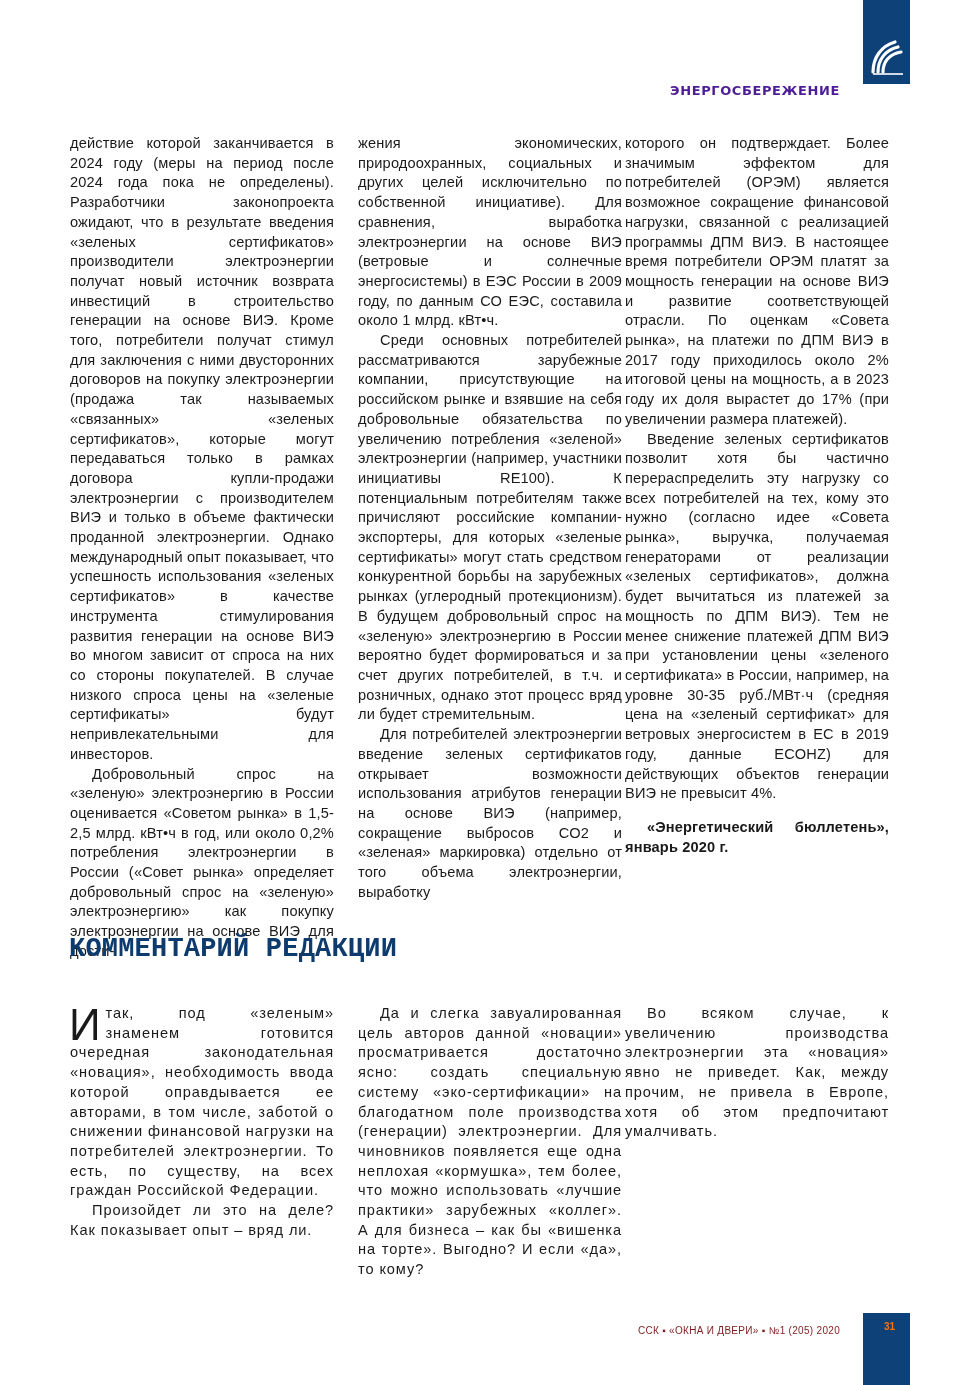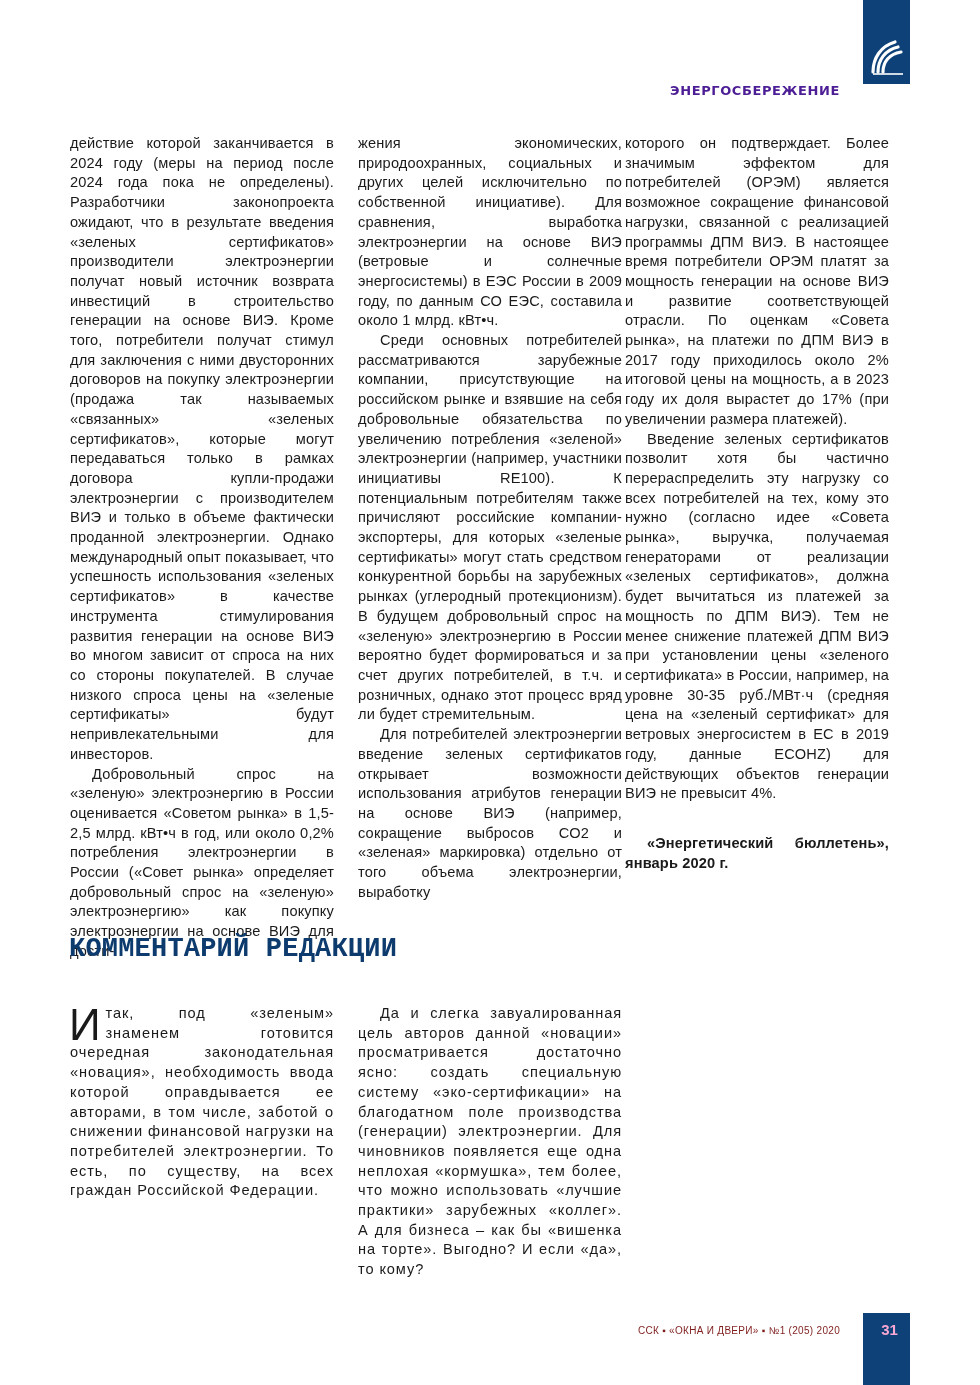--- a/index.html
+++ b/index.html
@@ -6,36 +6,36 @@
   body { width:980px; height:1385px; position:relative; overflow:hidden;
          font-family:"Liberation Sans", sans-serif; color:#1a1a1a; }
   .top-tab { position:absolute; left:863px; top:0; width:47px; height:84px; background:#0d4177; }
   .top-tab svg { position:absolute; left:6px; top:32px; }
   .section-label { position:absolute; right:140px; top:70px; font-size:13px; font-weight:bold;
                    letter-spacing:0.6px; color:#4c1d95; font-family:"DejaVu Sans", sans-serif;margin-top:13px; }
   .col { position:absolute; width:264px; font-size:14.6px; line-height:19.7px; text-align:justify;
          letter-spacing:0.15px; }
   .col p { margin:0; }
   .col p.indent { text-indent:22px; }
-  .col p.gap { margin-top:30px; }
+  .col p.gap { margin-top:14px; }
   .c1 { left:70px; }
   .c2 { left:358px; }
   .c3 { left:625px; }
   .top { top:134px; }
   .bottom { top:1004px; }
   .bottom.col { letter-spacing:0.9px; }
   .source { font-weight:bold; }
   .heading { position:absolute; left:69px; top:934px; font-size:27px; font-weight:bold;
              color:#0d3b6e; letter-spacing:0.2px; font-family:Liberation Mono, monospace; }
   .dropcap { float:left; font-size:44px; line-height:36px; margin:3px 4px 0 -1px; font-weight:normal; }
   .footer-text { position:absolute; right:140px; top:1325px; font-size:10px; color:#7f1d1d;
                  letter-spacing:0.3px; }
   .page-tab { position:absolute; left:863px; top:1313px; width:47px; height:72px; background:#0d4177; }
-  .page-num { position:absolute; left:0; width:53px; top:8px; text-align:center; color:#f9a8d4;
-              font-weight:bold; font-size:15px; }
+  .page-num { position:absolute; left:0; width:53px; top:8px; text-align:center; color:#f97316;
+              font-weight:bold; font-size:10px; }
 </style>
 </head>
 <body>
 
 <div class="top-tab">
   <svg width="36" height="48" viewBox="0 0 36 48">
     <g fill="none" stroke="#ffffff" stroke-width="3.2" stroke-linecap="round">
       <path d="M4 40 C 4 26, 12 14, 26 10"></path>
       <path d="M9 40 C 9 28, 16 18, 29 15"></path>
       <path d="M14 40 C 14 30, 20 22, 32 20"></path>
@@ -57,23 +57,25 @@
 <div class="col c3 top">
   <p>которого он подтверждает. Более значимым эффектом для потребителей (ОРЭМ) является возможное сокращение финансовой нагрузки, связанной с реализацией программы ДПМ ВИЭ. В настоящее время потребители ОРЭМ платят за мощность генерации на основе ВИЭ и развитие соответствующей отрасли. По оценкам «Совета рынка», на платежи по ДПМ ВИЭ в 2017 году приходилось около 2% итоговой цены на мощность, а в 2023 году их доля вырастет до 17% (при увеличении размера платежей).</p>
   <p class="indent">Введение зеленых сертификатов позволит хотя бы частично перераспределить эту нагрузку со всех потребителей на тех, кому это нужно (согласно идее «Совета рынка», выручка, получаемая генераторами от реализации «зеленых сертификатов», должна будет вычитаться из платежей за мощность по ДПМ ВИЭ). Тем не менее снижение платежей ДПМ ВИЭ при установлении цены «зеленого сертификата» в России, например, на уровне 30-35 руб./МВт·ч (средняя цена на «зеленый сертификат» для ветровых энергосистем в ЕС в 2019 году, данные ECOHZ) для действующих объектов генерации ВИЭ не превысит 4%.</p>
   <p class="indent gap source">«Энергетический бюллетень», январь 2020 г.</p>
 </div>
 
 <div class="heading">КОММЕНТАРИЙ РЕДАКЦИИ</div>
 
 <div class="col c1 bottom">
   <p><span class="dropcap">И</span><span>так, под «зеленым» знаменем готовится очередная законодательная «новация», необходимость ввода которой оправдывается ее авторами, в том числе, заботой о снижении финансовой нагрузки на потребителей электроэнергии. То есть, по существу, на всех граждан Российской Федерации.</span></p>
+  <p class="indent">Произойдет ли это на деле? Как показывает опыт – вряд ли.</p>
 </div>
 <div class="col c2 bottom">
   <p class="indent">Да и слегка завуалированная цель авторов данной «новации» просматривается достаточно ясно: создать специальную систему «эко-сертификации» на благодатном поле производства (генерации) электроэнергии. Для чиновников появляется еще одна неплохая «кормушка», тем более, что можно использовать «лучшие практики» зарубежных «коллег». А для бизнеса – как бы «вишенка на торте». Выгодно? И если «да», то кому?</p>
 </div>
 <div class="col c3 bottom">
+  <p class="indent">Во всяком случае, к увеличению производства электроэнергии эта «новация» явно не приведет. Как, между прочим, не привела в Европе, хотя об этом предпочитают умалчивать.</p>
 </div>
 
 <div class="footer-text">ССК ▪ «ОКНА И ДВЕРИ» ▪ №1 (205) 2020</div>
 <div class="page-tab">
   <div class="page-num">31</div>
 </div>
 
 </body></html>

